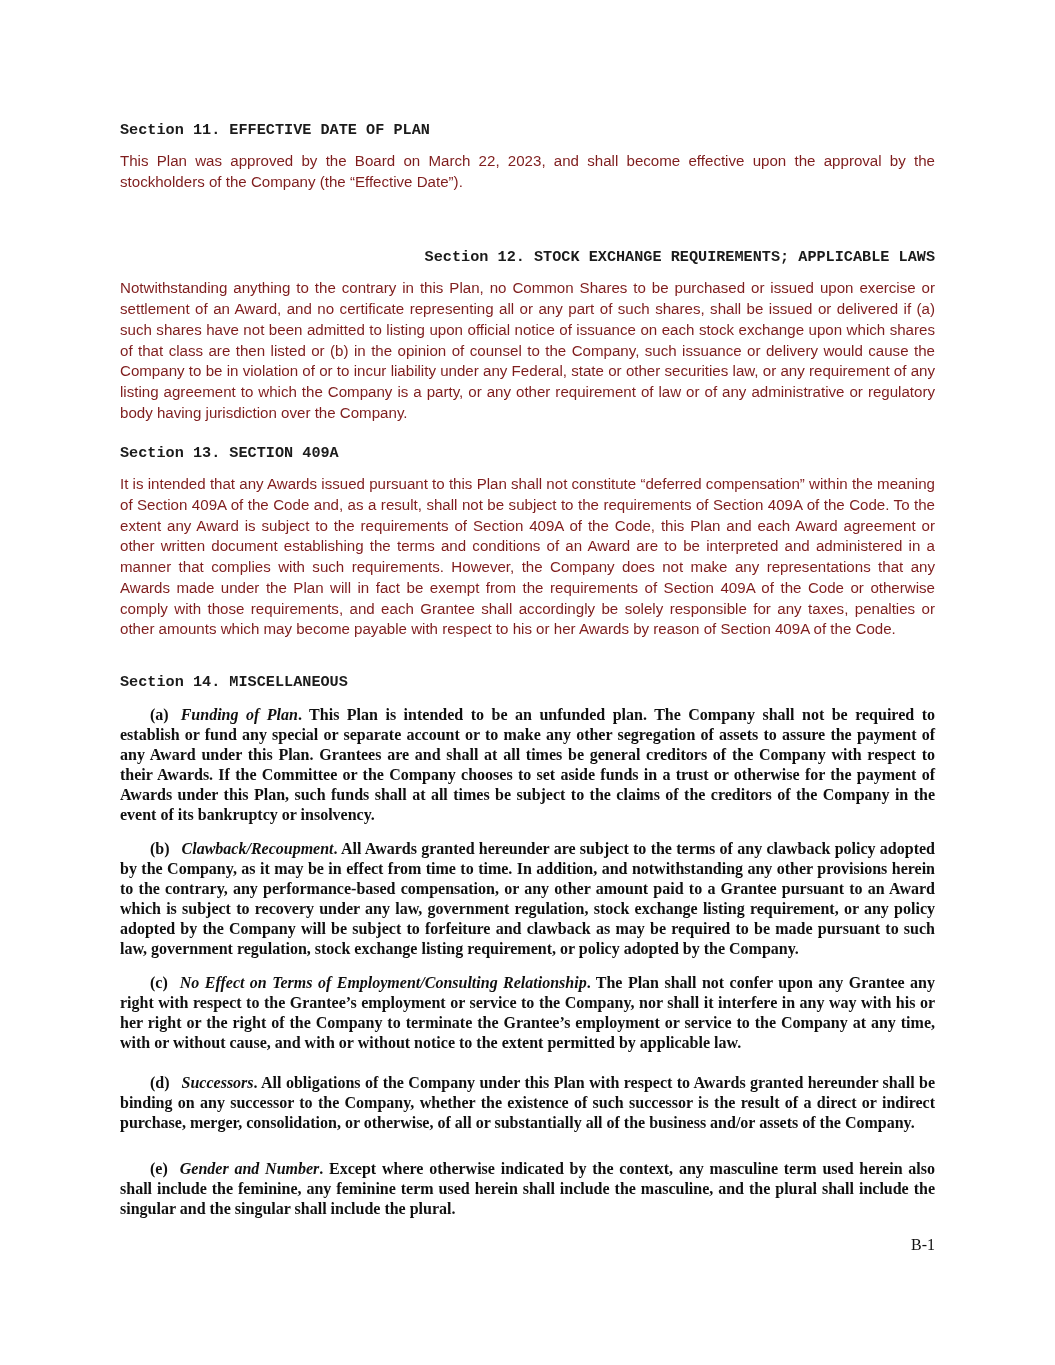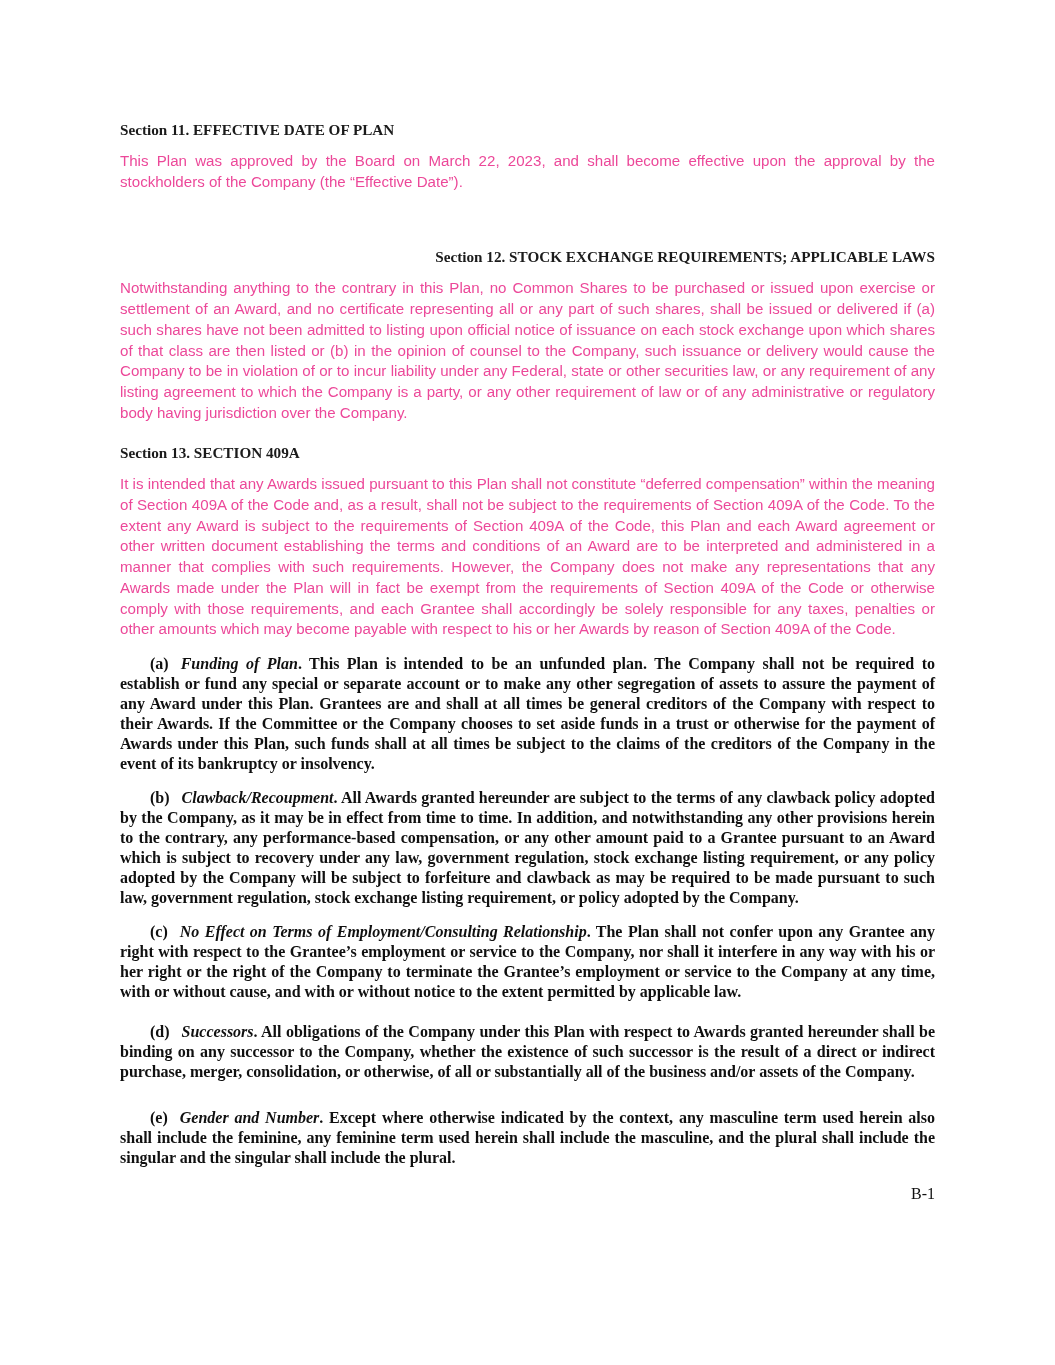--- a/index.html
+++ b/index.html
@@ -16,33 +16,33 @@
   }
   .page {
     position: relative;
     width: 1055px;
     height: 1365px;
     background: #ffffff;
     box-sizing: border-box;
     padding: 0 120px;
   }
   .sans-heading {
-    font-family: Liberation Serif, serif;
+    font-family: Liberation Mono, monospace;
     font-weight: bold;
     font-size: 15.2px;
     line-height: 18px;
     color: #1b1b1b;
     letter-spacing: 0px;
     margin: 0;
   }
   .sans-para {
     font-family: "Liberation Sans", sans-serif;
     font-size: 15.1px;
     line-height: 20.7px;
-    color: #ec4899;
+    color: #7f1d1d;
     text-align: justify;
     text-justify: inter-word;
     margin: 12px 0 0 0;
   }
   .serif-para {
     font-family: "Liberation Serif", serif;
     font-size: 16px;
     line-height: 20px;
     color: #101010;
     text-align: justify;
@@ -78,20 +78,21 @@
 
   <h2 class="sans-heading" id="sec11-heading">Section 11. EFFECTIVE DATE OF PLAN</h2>
   <p class="sans-para">This Plan was approved by the Board on March 22, 2023, and shall become effective upon the approval by the stockholders of the Company (the “Effective Date”).</p>
 
   <h2 class="sans-heading" id="sec12-heading">Section 12. STOCK EXCHANGE REQUIREMENTS; APPLICABLE LAWS</h2>
   <p class="sans-para">Notwithstanding anything to the contrary in this Plan, no Common Shares to be purchased or issued upon exercise or settlement of an Award, and no certificate representing all or any part of such shares, shall be issued or delivered if (a) such shares have not been admitted to listing upon official notice of issuance on each stock exchange upon which shares of that class are then listed or (b) in the opinion of counsel to the Company, such issuance or delivery would cause the Company to be in violation of or to incur liability under any Federal, state or other securities law, or any requirement of any listing agreement to which the Company is a party, or any other requirement of law or of any administrative or regulatory body having jurisdiction over the Company.</p>
 
   <h2 class="sans-heading" id="sec13-heading">Section 13. SECTION 409A</h2>
   <p class="sans-para">It is intended that any Awards issued pursuant to this Plan shall not constitute “deferred compensation” within the meaning of Section 409A of the Code and, as a result, shall not be subject to the requirements of Section 409A of the Code. To the extent any Award is subject to the requirements of Section 409A of the Code, this Plan and each Award agreement or other written document establishing the terms and conditions of an Award are to be interpreted and administered in a manner that complies with such requirements. However, the Company does not make any representations that any Awards made under the Plan will in fact be exempt from the requirements of Section 409A of the Code or otherwise comply with those requirements, and each Grantee shall accordingly be solely responsible for any taxes, penalties or other amounts which may become payable with respect to his or her Awards by reason of Section 409A of the Code.</p>
 
+  <h2 class="sans-heading" id="sec14-heading">Section 14. MISCELLANEOUS</h2>
 
   <p class="serif-para" id="sub-a"><span class="sub-label">(a)</span><i>Funding of Plan</i><span>. This Plan is intended to be an unfunded plan. The Company shall not be required to establish or fund any special or separate account or to make any other segregation of assets to assure the payment of any Award under this Plan. Grantees are and shall at all times be general creditors of the Company with respect to their Awards. If the Committee or the Company chooses to set aside funds in a trust or otherwise for the payment of Awards under this Plan, such funds shall at all times be subject to the claims of the creditors of the Company in the event of its bankruptcy or insolvency.</span></p>
 
   <p class="serif-para" id="sub-b"><span class="sub-label">(b)</span><i>Clawback/Recoupment</i><span>. All Awards granted hereunder are subject to the terms of any clawback policy adopted by the Company, as it may be in effect from time to time. In addition, and notwithstanding any other provisions herein to the contrary, any performance-based compensation, or any other amount paid to a Grantee pursuant to an Award which is subject to recovery under any law, government regulation, stock exchange listing requirement, or any policy adopted by the Company will be subject to forfeiture and clawback as may be required to be made pursuant to such law, government regulation, stock exchange listing requirement, or policy adopted by the Company.</span></p>
 
   <p class="serif-para" id="sub-c"><span class="sub-label">(c)</span><i>No Effect on Terms of Employment/Consulting Relationship</i><span>. The Plan shall not confer upon any Grantee any right with respect to the Grantee’s employment or service to the Company, nor shall it interfere in any way with his or her right or the right of the Company to terminate the Grantee’s employment or service to the Company at any time, with or without cause, and with or without notice to the extent permitted by applicable law.</span></p>
 
   <p class="serif-para" id="sub-d"><span class="sub-label">(d)</span><i>Successors</i><span>. All obligations of the Company under this Plan with respect to Awards granted hereunder shall be binding on any successor to the Company, whether the existence of such successor is the result of a direct or indirect purchase, merger, consolidation, or otherwise, of all or substantially all of the business and/or assets of the Company.</span></p>
 
   <p class="serif-para" id="sub-e"><span class="sub-label">(e)</span><i>Gender and Number</i><span>. Except where otherwise indicated by the context, any masculine term used herein also shall include the feminine, any feminine term used herein shall include the masculine, and the plural shall include the singular and the singular shall include the plural.</span></p>

